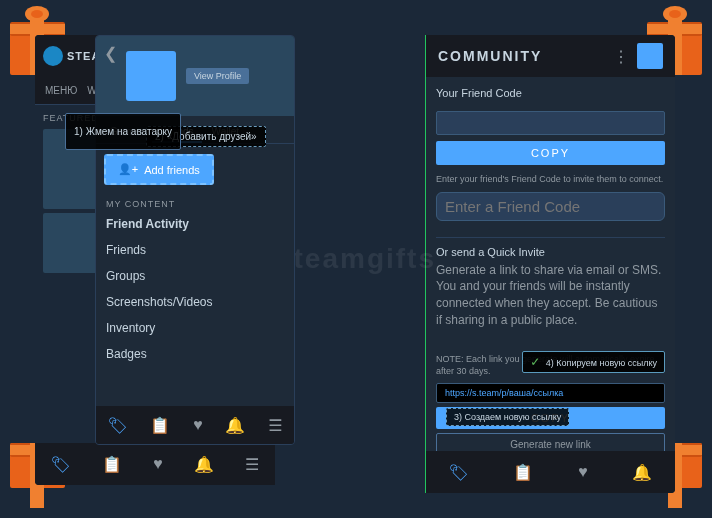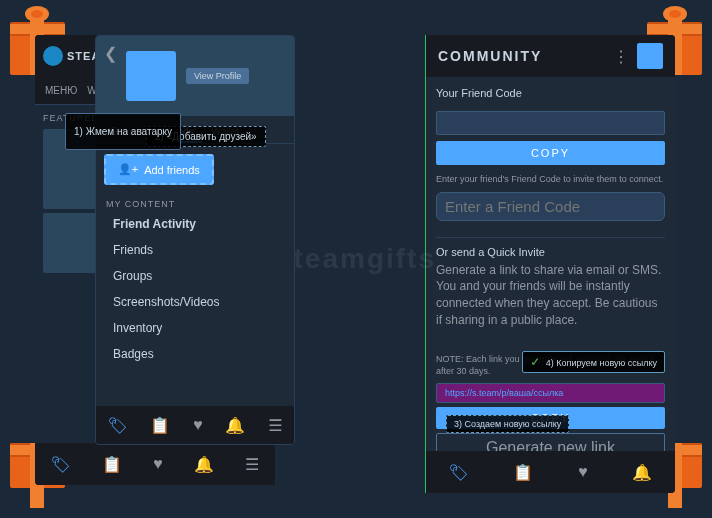--- a/index.html
+++ b/index.html
@@ -254,21 +254,21 @@
     .my-content-label {
       color: #8f98a0;
       font-size: 9px;
       letter-spacing: 1px;
       padding: 4px 10px 2px;
     }
 
     .content-menu-item {
       color: #c7d5e0;
       font-size: 12px;
-      padding: 6px 17px;
+      padding: 6px 10px;
       cursor: pointer;
       display: flex;
       justify-content: space-between;
       align-items: center;
     }
     .content-menu-item.bold {
       font-weight: bold;
     }
 
     .account-section {
@@ -439,21 +439,21 @@
     }
 
     .checkmark-icon {
       color: #5cb85c;
       font-size: 12px;
       margin-right: 3px;
     }
 
     .link-url {
       width: 100%;
-      background: #701a75;
+      background: #000000;
       border: 1px solid #3a5a7a;
       color: #4da6ff;
       padding: 4px 8px;
       font-size: 9px;
       border-radius: 2px;
       margin-bottom: 4px;
       outline: none;
     }
 
     .copy-btn-blue {
@@ -468,21 +468,21 @@
       cursor: pointer;
       margin-bottom: 4px;
     }
 
     .generate-link-btn {
       width: 100%;
       background: transparent;
       border: 1px solid #4a7099;
       color: #8f98a0;
       padding: 5px;
-      font-size: 16px;
+      font-size: 10px;
       border-radius: 2px;
       cursor: pointer;
     }
 
     .step3-tooltip {
       background: rgba(0,0,0,0.85);
       border: 1px dashed #6a9cbe;
       color: #c7d5e0;
       font-size: 9px;
       padding: 3px 7px;

